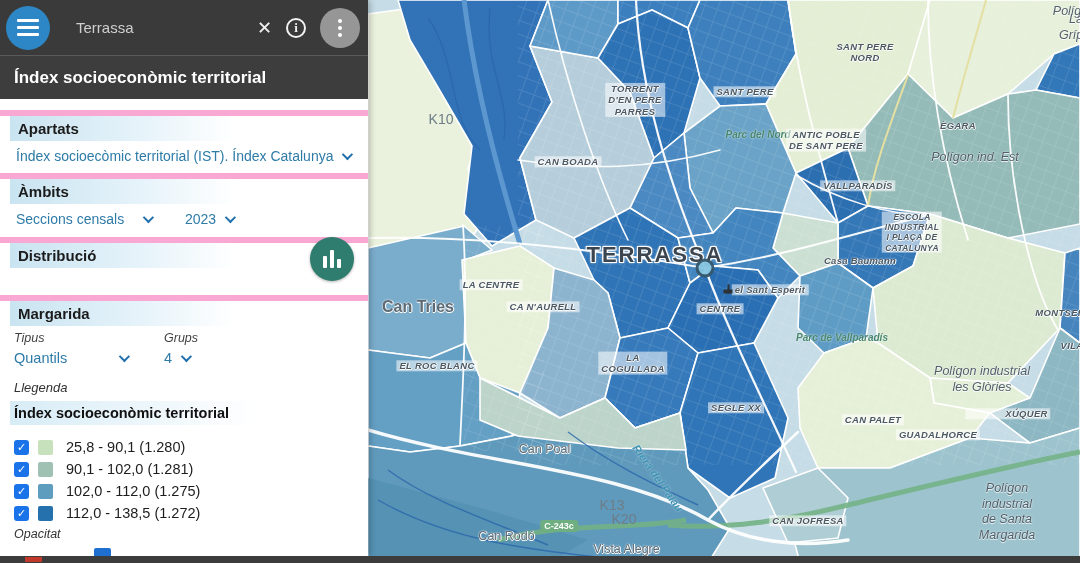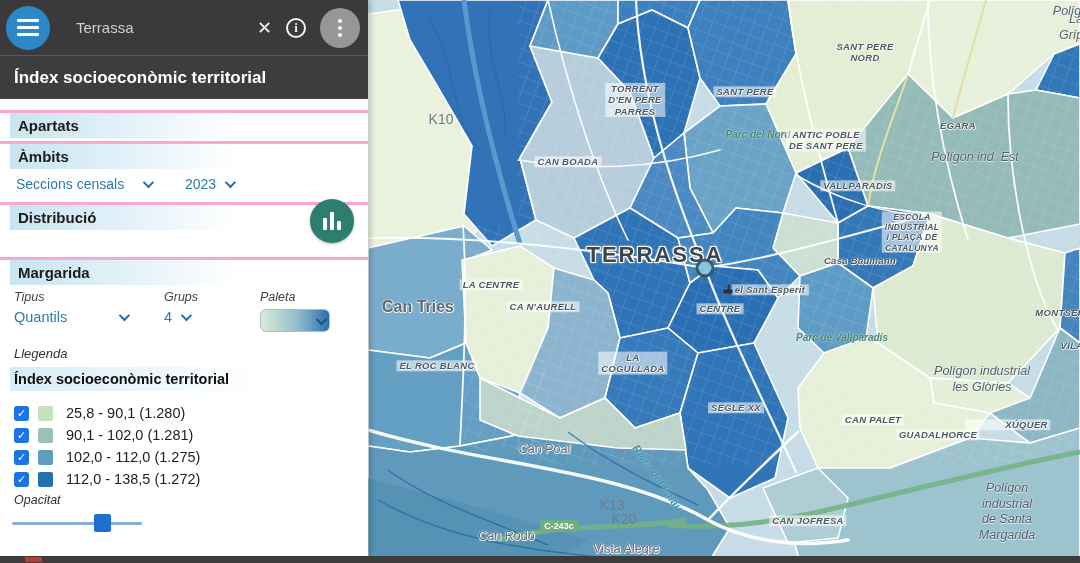--- a/index.html
+++ b/index.html
@@ -18,21 +18,21 @@
   .info-icon { width:20px; height:20px; border:2px solid #f2f2f2; border-radius:50%; color:#f2f2f2;
                font-size:13px; font-weight:700; display:flex; align-items:center; justify-content:center; cursor:pointer;
                font-family:"Liberation Serif", serif; }
   .kebab { width:40px; height:40px; border-radius:50%; background:#969696; display:flex; flex-direction:column;
            gap:3px; align-items:center; justify-content:center; cursor:pointer; }
   .kebab i { width:4px; height:4px; border-radius:50%; background:#fff; }
 
   .panel-title { height:44px; background:#3d3d3d; border-top:1px solid #5a5a5a; color:#fff; font-size:17px;
                  font-weight:700; display:flex; align-items:center; padding-left:14px; }
 
-  .sec { border-top:3px solid #f9a8d4; }
+  .sec { border-top:6px solid #f9a8d4; }
   .band { background:linear-gradient(90deg,#c9e4f1 0%,#e6f3fa 38%,rgba(255,255,255,0) 65%);
           margin:0 12px 0 10px; padding:4px 8px; font-size:15px; font-weight:700; color:#1b1b1b; }
   .select-row { display:flex; align-items:center; padding:7px 0 6px 16px; color:#2e7ba8; font-size:14px; }
   .chev { display:inline-block; width:8px; height:8px; border-right:2.2px solid #1f6fad; border-bottom:2.2px solid #1f6fad;
           transform:rotate(45deg) translateY(-2px); margin-left:9px; flex:0 0 auto; }
   .ambits-row { gap:0; }
   .ambits-row .territory { min-width:118px; }
   .ambits-row .year { margin-left:34px; }
   .dist-wrap { position:relative; }
   .chart-fab { position:absolute; right:14px; top:-6px; width:44px; height:44px; border-radius:50%; background:#2e7d6e;
@@ -117,20 +117,24 @@
           <i></i>
           <i></i>
         </div>
     </div>
   </div>
 
   <div class="panel-title">Índex socioeconòmic territorial</div>
 
   <div class="sec" style="margin-top:11px;">
     <div class="band">Apartats</div>
+    <div class="select-row">
+      <span>Índex socioecòmic territorial (IST). Índex Catalunya</span>
+      <span class="chev"></span>
+    </div>
   </div>
 
   <div class="sec" style="margin-top:3px;">
     <div class="band">Àmbits</div>
     <div class="select-row ambits-row">
       <span class="territory">Seccions censals</span>
       <span class="chev"></span>
       <span class="year">2023</span>
       <span class="chev"></span>
     </div>
@@ -152,26 +156,20 @@
         <label>Tipus</label>
         <div class="simb-val">
           <span>Quantils</span>
           <span class="chev"></span>
         </div>
       </div>
       <div class="simb-col col-grups">
         <label>Grups</label>
         <div class="simb-val">
           <span>4</span>
-          <span class="chev"></span>
-        </div>
-      </div>
-      <div class="simb-col">
-        <label>Paleta</label>
-        <div class="paleta-box">
           <span class="chev"></span>
         </div>
       </div>
     </div>
   </div>
 
   <div class="llegenda-lbl">Llegenda</div>
   <div class="layer-band">Índex socioeconòmic territorial</div>
 
   <div class="legend-list">
@@ -309,21 +307,21 @@
       <span class="map-lbl park" style="left: 474px; top: 337px;">Parc de Vallparadís</span>
       <span class="map-lbl district boxed" style="left: 123px; top: 285px;">LA CENTRE</span>
       <span class="map-lbl town" style="left: 50px; top: 307px;">Can Tries</span>
       <span class="map-lbl district boxed" style="left: 175px; top: 307px;">CA N'AURELL</span>
       <span class="map-lbl district boxed" style="left: 69px; top: 366px;">EL ROC BLANC</span>
       <span class="map-lbl district boxed" style="left: 265px; top: 363px;">LA
 COGULLADA</span>
       <span class="map-lbl district boxed" style="left: 368px; top: 408px;">SEGLE XX</span>
       <span class="map-lbl district boxed" style="left: 505px; top: 420px;">CAN PALET</span>
       <span class="map-lbl district boxed" style="left: 570px; top: 435px;">GUADALHORCE</span>
-      <span class="map-lbl district boxed" style="left: 640px; top: 425px; padding-left: 40px;">XÚQUER</span>
+      <span class="map-lbl district boxed" style="left: 640px; top: 414px; padding-left: 40px;">XÚQUER</span>
       <span class="map-lbl area" style="left: 614px; top: 380px;">Polígon industrial
 les Glòries</span>
       <span class="map-lbl district" style="left: 702px; top: 313px;">MONTSERRAT</span>
       <span class="map-lbl district" style="left: 704px; top: 346px;">VILA</span>
       <span class="map-lbl district boxed" style="left: 440px; top: 521px;">CAN JOFRESA</span>
       <span class="map-lbl area" style="left: 639px; top: 512px;">Polígon industrial
 de Santa Margarida</span>
       <span class="map-lbl town small-town" style="left: 237px; top: 549px;">Vista Alegre</span>
       <span class="map-lbl town small-town" style="left: 155px; top: 449px;">Can Poal</span>
       <span class="map-lbl town small-town" style="left: 117px; top: 536px;">Can Rodó</span>

